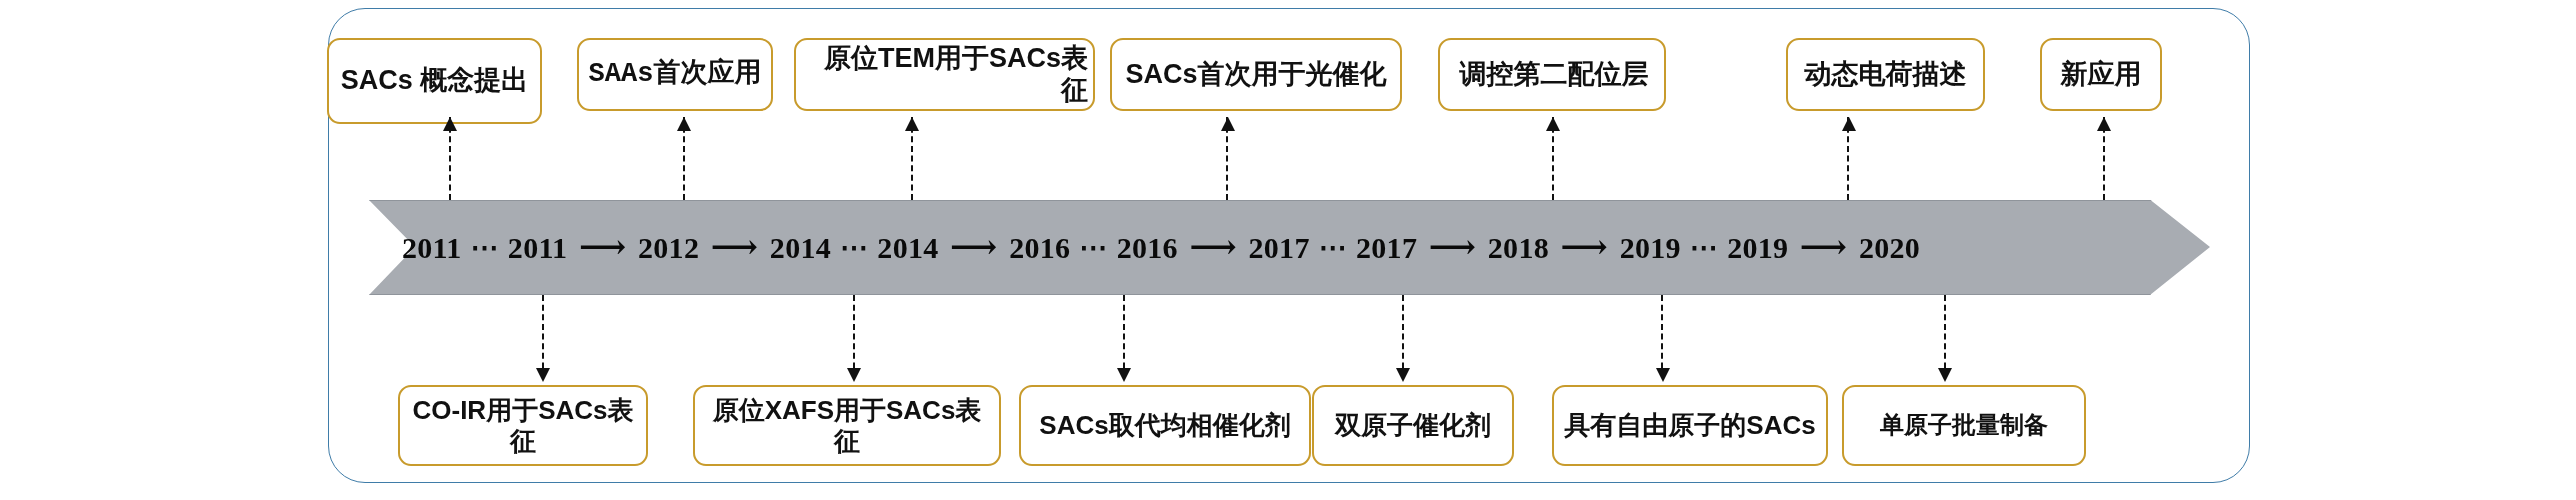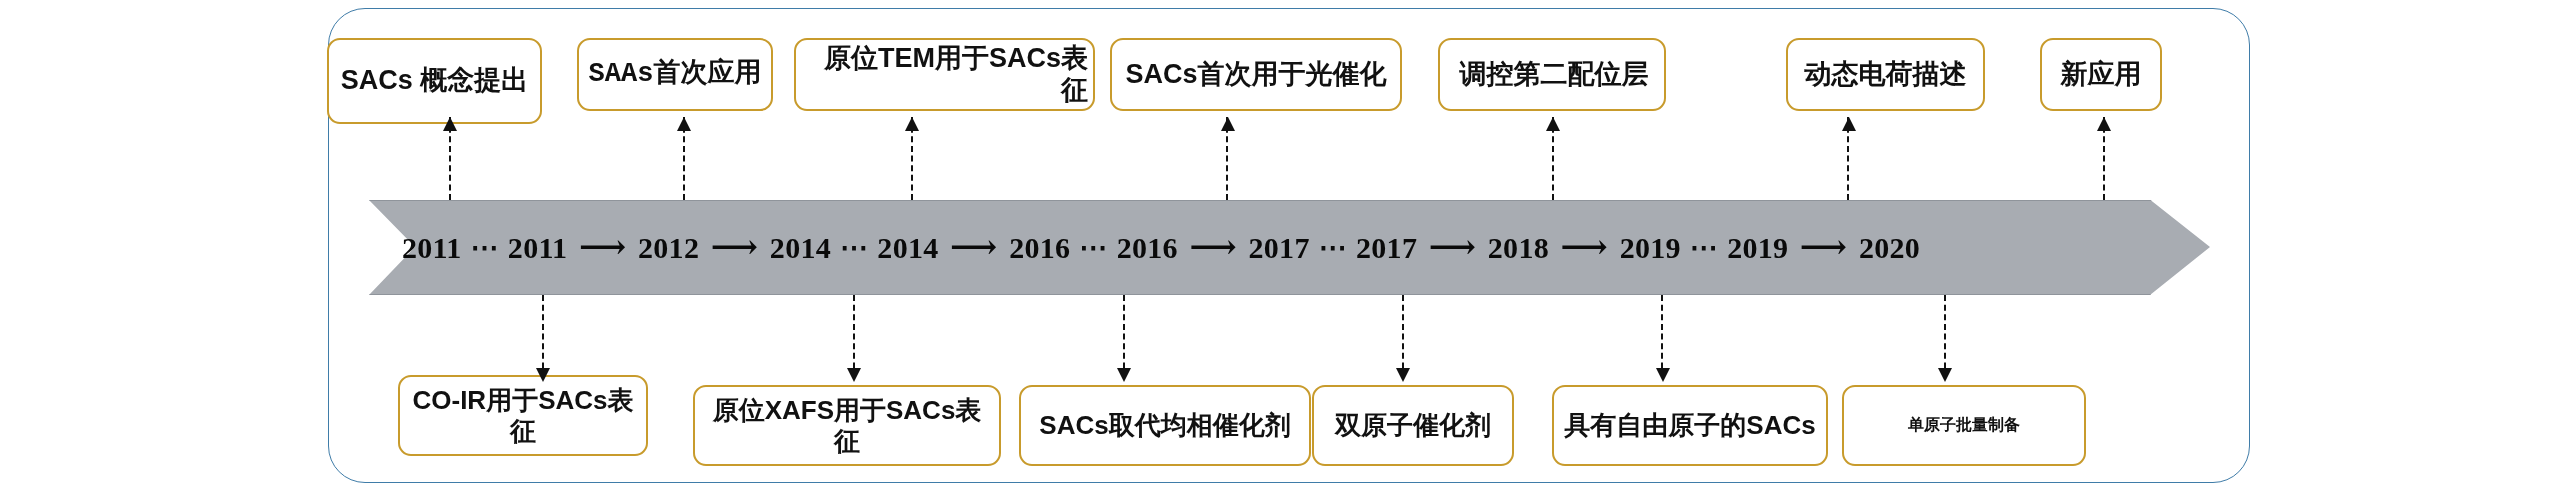--- a/index.html
+++ b/index.html
@@ -118,36 +118,36 @@
         <span>调控第二配位层</span>
       </div>
       <div class="ev-box" style="left: 1786px; top: 38px; width: 199px; height: 73px; font-size: 27px;">
         <span>动态电荷描述</span>
       </div>
       <div class="ev-box" style="left: 2040px; top: 38px; width: 122px; height: 73px; font-size: 27px;">
         <span>新应用</span>
       </div>
     </div>
   <div id="boxes-below">
-      <div class="ev-box" style="left: 398px; top: 375px; width: 250px; height: 81px; font-size: 26px;">
+      <div class="ev-box" style="left: 398px; top: 385px; width: 250px; height: 81px; font-size: 26px;">
         <span>CO-IR用于SACs表征</span>
       </div>
       <div class="ev-box" style="left: 693px; top: 385px; width: 308px; height: 81px; font-size: 26px;">
         <span>原位XAFS用于SACs表征</span>
       </div>
       <div class="ev-box" style="left: 1019px; top: 385px; width: 292px; height: 81px; font-size: 26px;">
         <span>SACs取代均相催化剂</span>
       </div>
       <div class="ev-box" style="left: 1312px; top: 385px; width: 202px; height: 81px; font-size: 26px;">
         <span>双原子催化剂</span>
       </div>
       <div class="ev-box" style="left: 1552px; top: 385px; width: 276px; height: 81px; font-size: 26px;">
         <span>具有自由原子的SACs</span>
       </div>
-      <div class="ev-box" style="left: 1842px; top: 385px; width: 244px; height: 81px; font-size: 16px;">
+      <div class="ev-box" style="left: 1842px; top: 385px; width: 244px; height: 81px; font-size: 24px;">
         <span>单原子批量制备</span>
       </div>
     </div>
   <div id="connectors">
       <div class="conn" style="left: 449px; top: 117px; height: 83px;"></div>
       <div class="arrowhead up" style="left: 443px; top: 117px;"></div>
       <div class="conn" style="left: 683px; top: 117px; height: 83px;"></div>
       <div class="arrowhead up" style="left: 677px; top: 117px;"></div>
       <div class="conn" style="left: 911px; top: 117px; height: 83px;"></div>
       <div class="arrowhead up" style="left: 905px; top: 117px;"></div>

